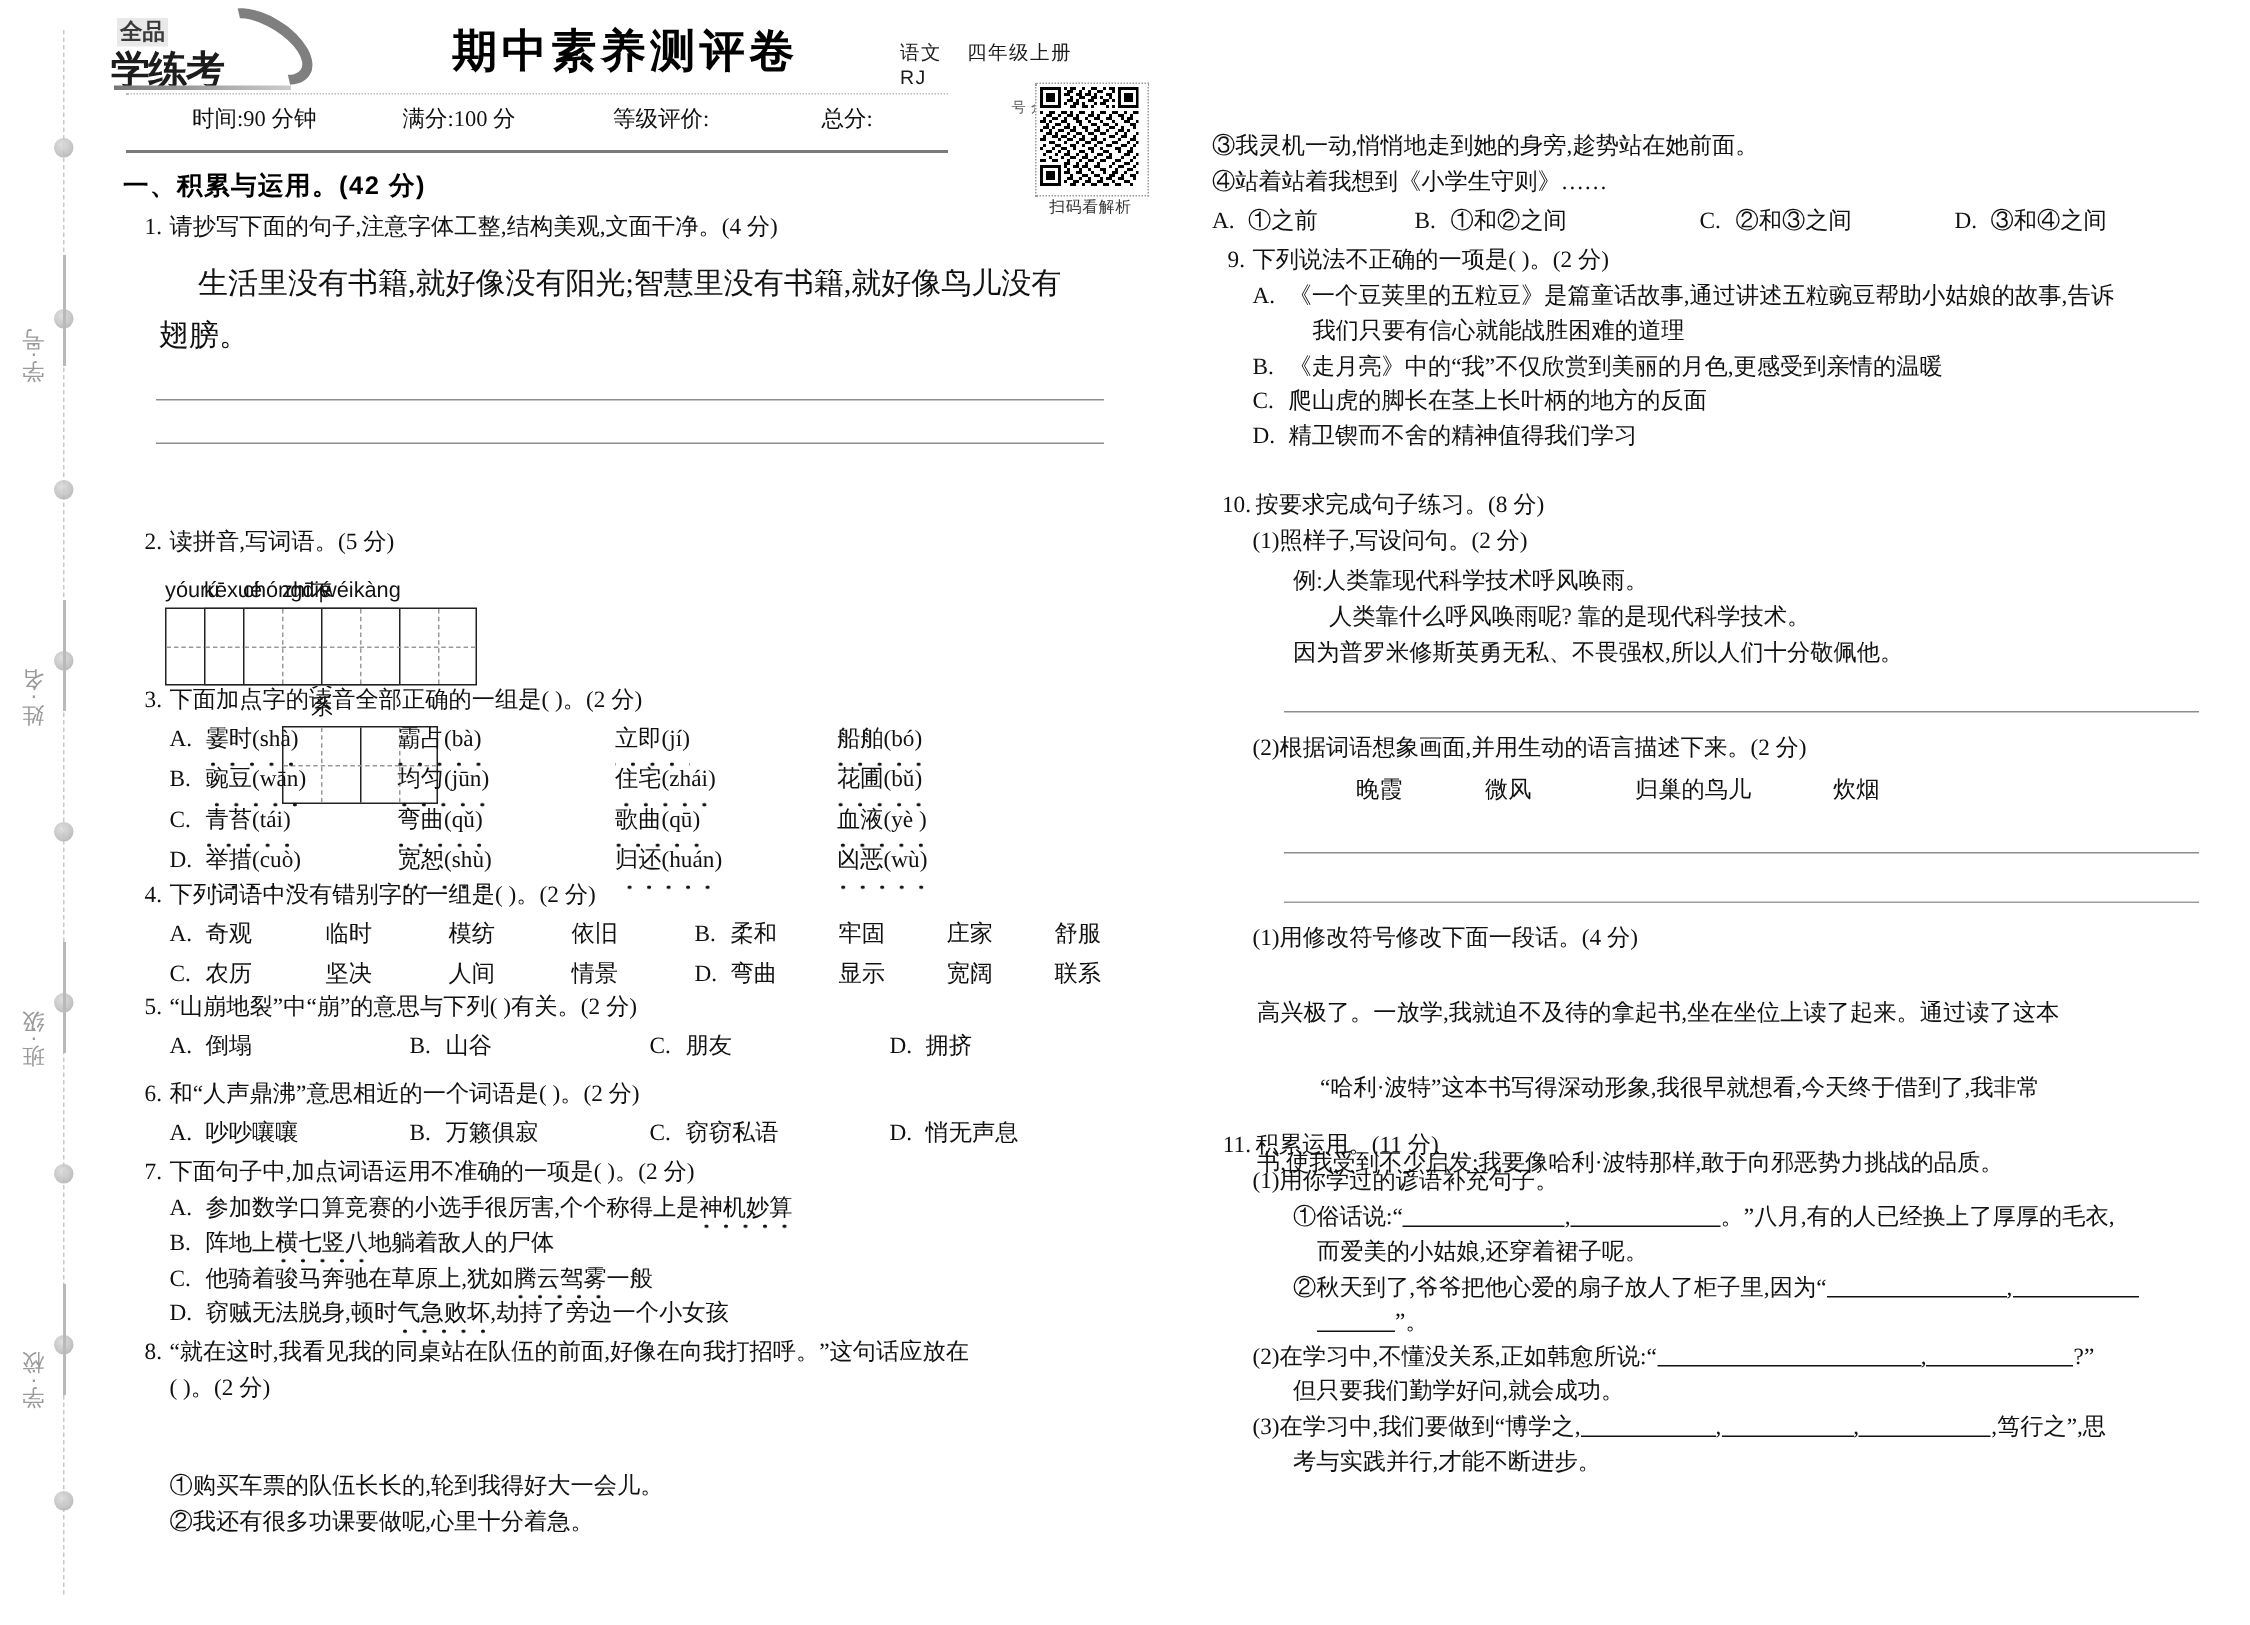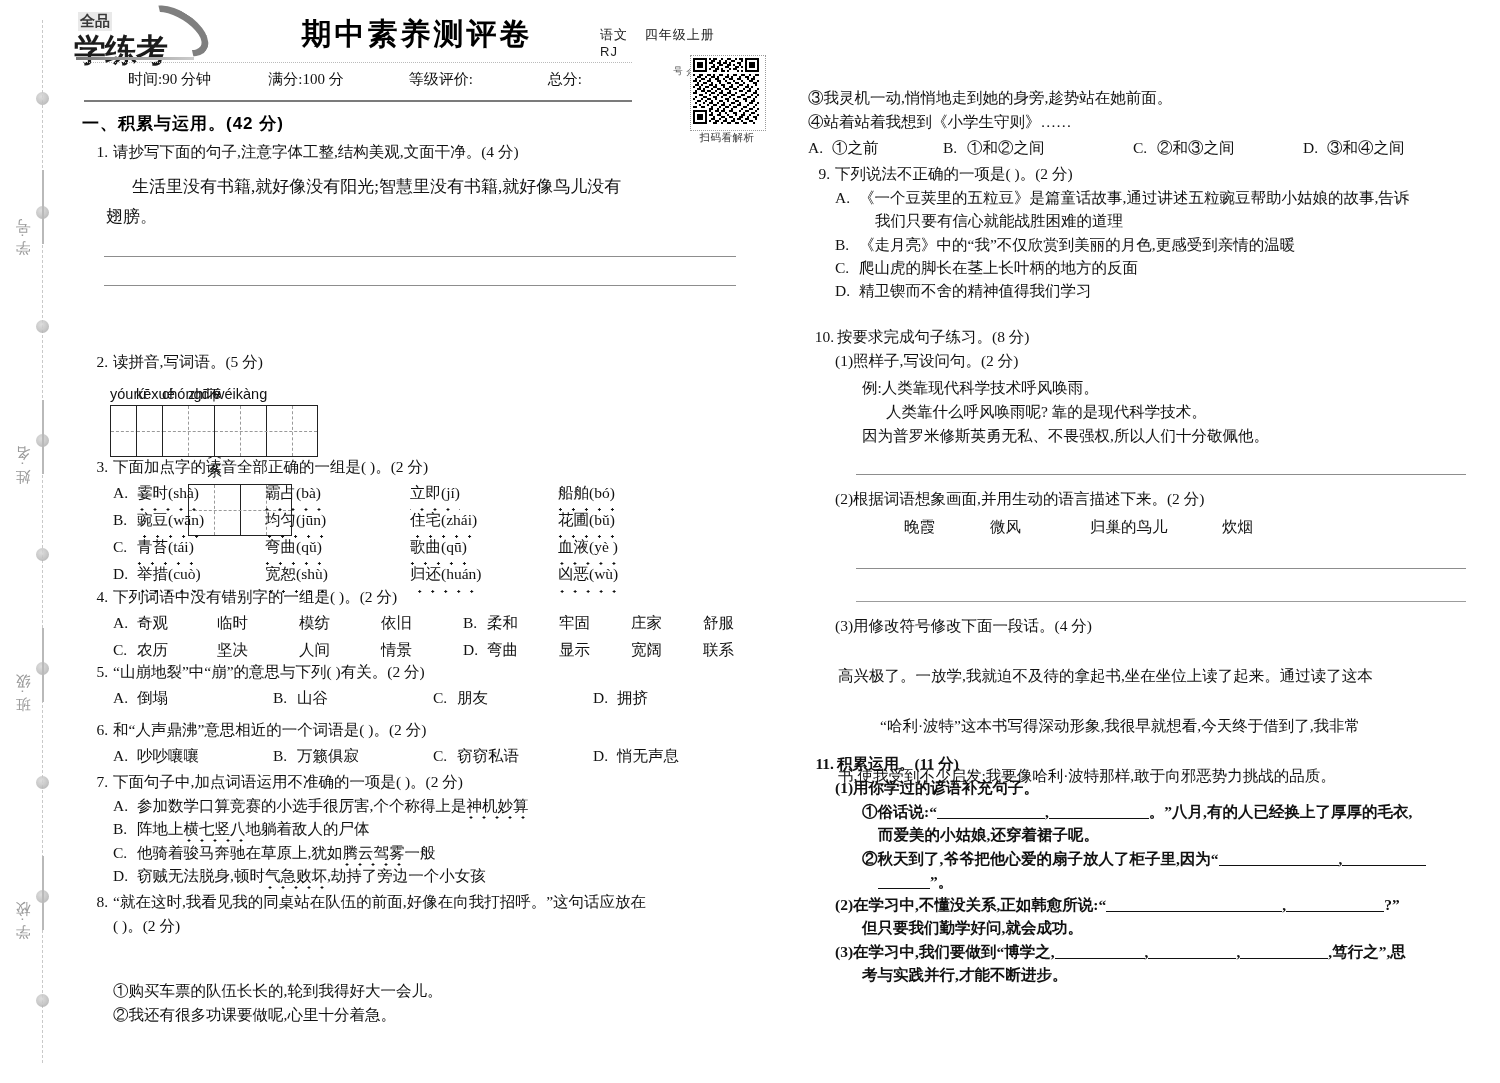--- a/index.html
+++ b/index.html
@@ -48,21 +48,21 @@
   }
   .logo-top{
     position:absolute;left:6px;top:2px;
     font-family:"Liberation Sans","DejaVu Sans",sans-serif;
     font-weight:bold;font-size:15px;color:#3a3a3a;letter-spacing:0px;
     background:#e9e9e9;padding:0 2px;
   }
   .logo-main{
     position:absolute;left:2px;top:19px;
     font-family:"Liberation Sans","DejaVu Sans",sans-serif;
-    font-weight:bold;font-size:32px;color:#1c1c1c;letter-spacing:-1px;
+    font-weight:bold;font-size:26px;color:#1c1c1c;letter-spacing:-1px;
   }
   .logo-swoosh{
     position:absolute;left:68px;top:1px;width:58px;height:26px;
     border:7px solid #555;border-radius:50%;
     border-left-color:transparent;border-bottom-color:transparent;
     transform:rotate(32deg);
     opacity:.75;
   }
   .logo-bar{
     position:absolute;left:4px;top:47px;width:118px;height:3px;
@@ -123,21 +123,21 @@
   .opt .lbl{display:inline-block;width:24px;}
   .dotted{ text-decoration:none; position:relative;}
   .dotted::after{
     content:"";position:absolute;left:0;right:0;bottom:-5px;height:3px;
     background-image:radial-gradient(circle,#111 1.1px, transparent 1.3px);
     background-size:13px 3px;background-repeat:repeat-x;
     background-position:center;
   }
   .hand{
     font-family:"Liberation Serif","DejaVu Serif",serif;
-    font-size:17px;line-height:1.75;color:#111;
+    font-size:20px;line-height:1.75;color:#111;
   }
   .ansline{border-bottom:1.6px solid #8d8d8d;height:0;}
   .blank{
     display:inline-block;border-bottom:1.2px solid #111;vertical-align:-2px;
   }
 
   
   .pinyin-row{display:flex;gap:26px;}
   .pg{width:0;}
   .pg-py{
@@ -789,27 +789,27 @@
       <div class="q" style="padding-left:27px;margin-top:12px;">(2)根据词语想象画面,并用生动的语言描述下来。(2 分)</div>
       <div class="opts" style="padding-left:96px;margin-top:2px;">
         <span style="width:86px">晚霞</span>
         <span style="width:100px">微风</span>
         <span style="width:132px">归巢的鸟儿</span>
         <span>炊烟</span>
       </div>
       <div class="ansline" style="margin-top:28px;margin-left:48px;width:610px;"></div>
       <div class="ansline" style="margin-top:32px;margin-left:48px;width:610px;border-bottom-color:#9c9c9c;"></div>
 
-      <div class="q" style="padding-left:27px;margin-top:12px;">(3)用修改符号修改下面一段话。(4 分)</div>
+      <div class="q" style="padding-left:27px;margin-top:12px;">(1)用修改符号修改下面一段话。(4 分)</div>
       <div class="q" style="padding-left:30px;margin-top:26px;">高兴极了。一放学,我就迫不及待的拿起书,坐在坐位上读了起来。通过读了这本</div>
       <div class="q" style="padding-left:72px;margin-top:26px;">“哈利·波特”这本书写得深动形象,我很早就想看,今天终于借到了,我非常</div>
       <div class="q" style="padding-left:30px;margin-top:26px;">书,使我受到不少启发:我要像哈利·波特那样,敢于向邪恶势力挑战的品质。</div>
     </div>
 
-    <div style="position:absolute;left:0px;top:752px;width:672px;font-weight:bold;">
+    <div style="position:absolute;left:0px;top:752px;width:672px;">
       <div class="q">
         <span class="q-num-wide">11.</span><span>积累运用。(11 分)</span>
       </div>
       <div class="q" style="padding-left:27px;">(1)用你学过的谚语补充句子。</div>
 
       <div class="q tight" style="padding-left:54px;">
         <span>①俗话说:“</span><span class="blank" style="width:108px"></span><span>,</span><span class="blank" style="width:100px"></span><span>。”八月,有的人已经换上了厚厚的毛衣,</span>
       </div>
       <div class="q tight" style="padding-left:70px;">而爱美的小姑娘,还穿着裙子呢。</div>
 

